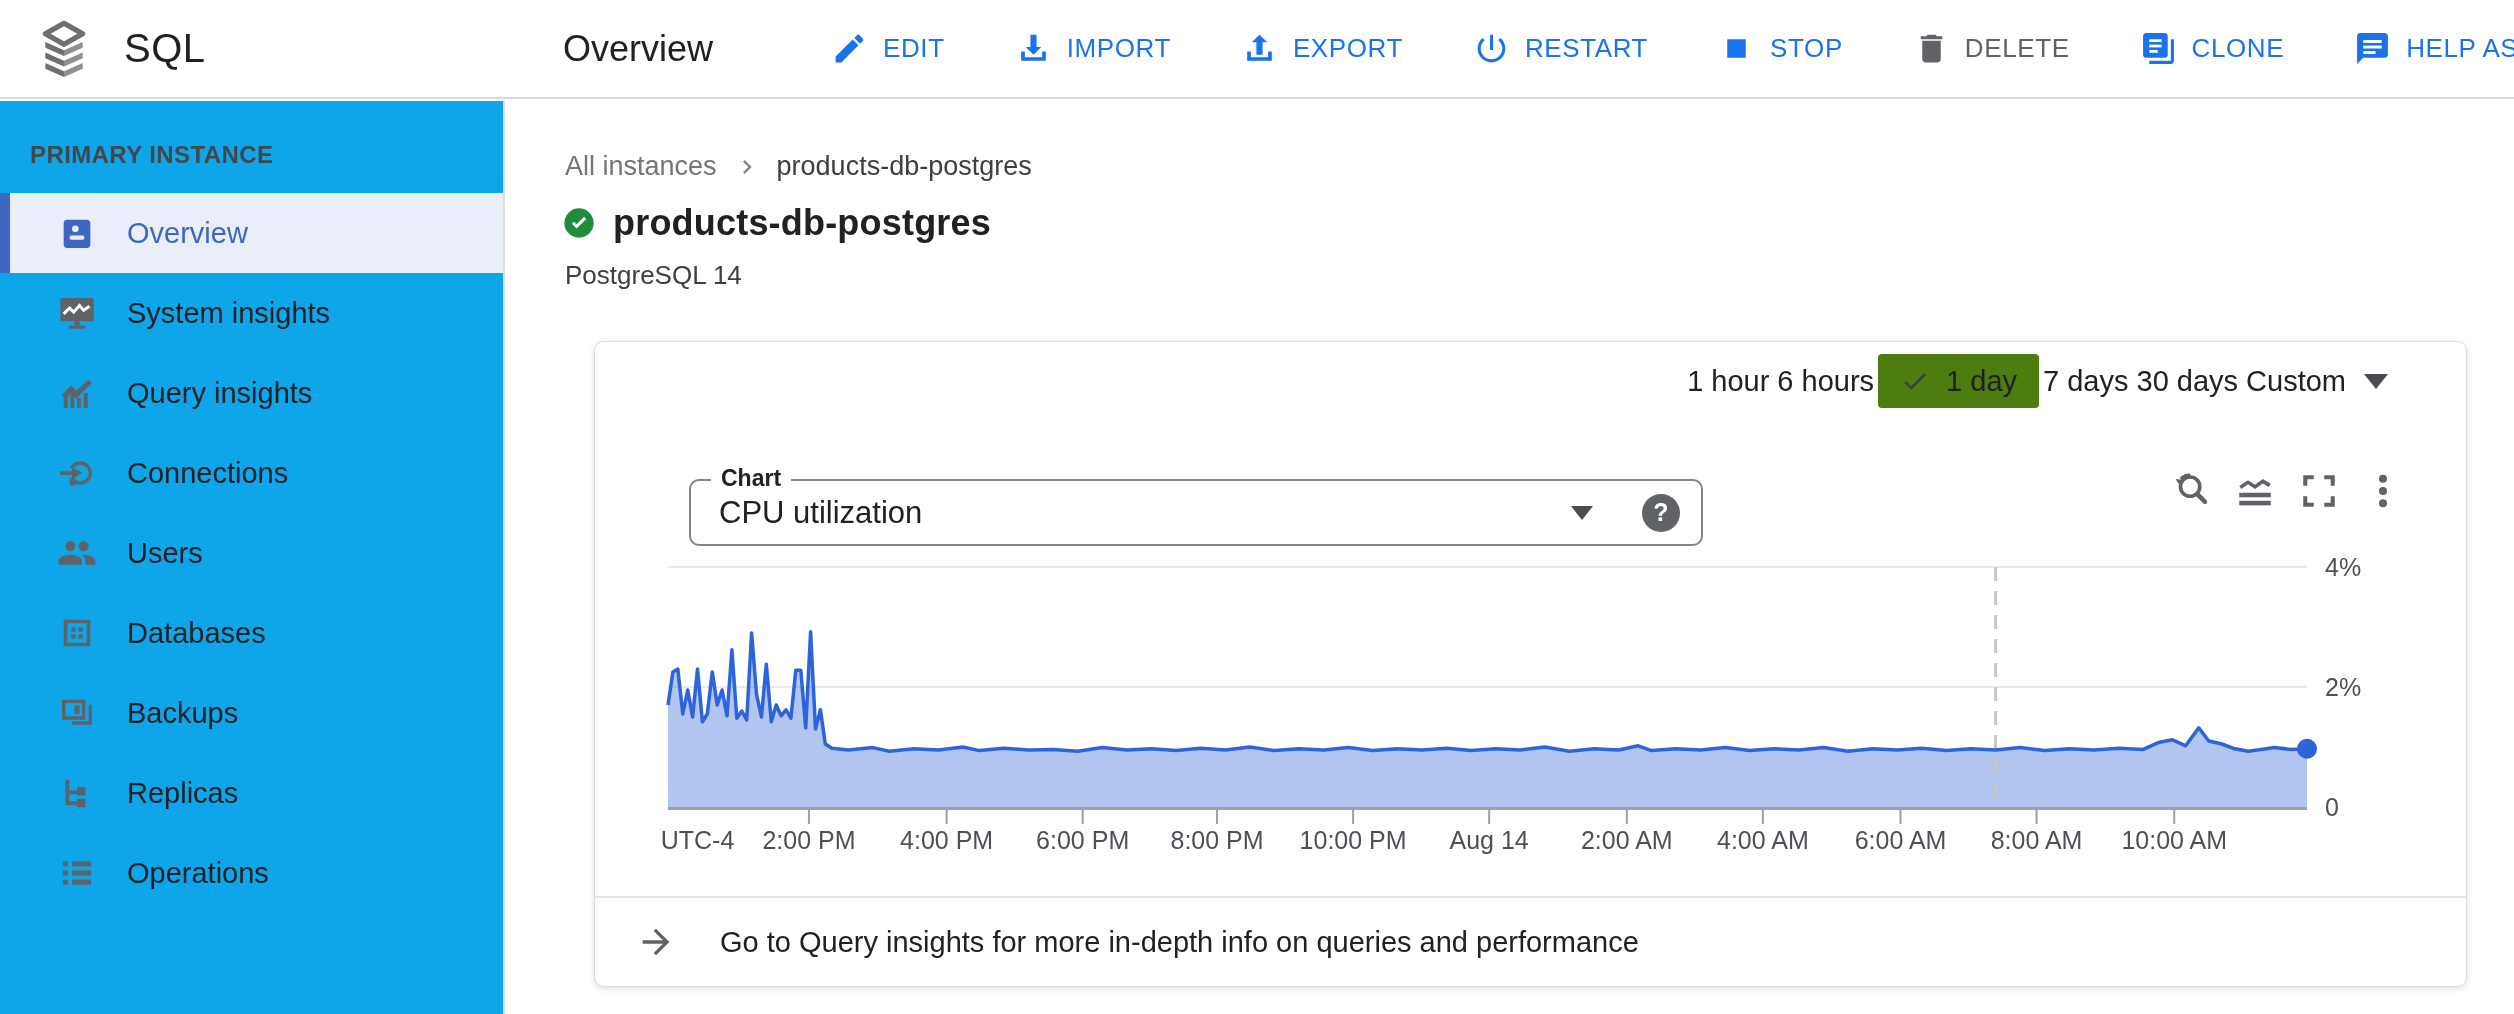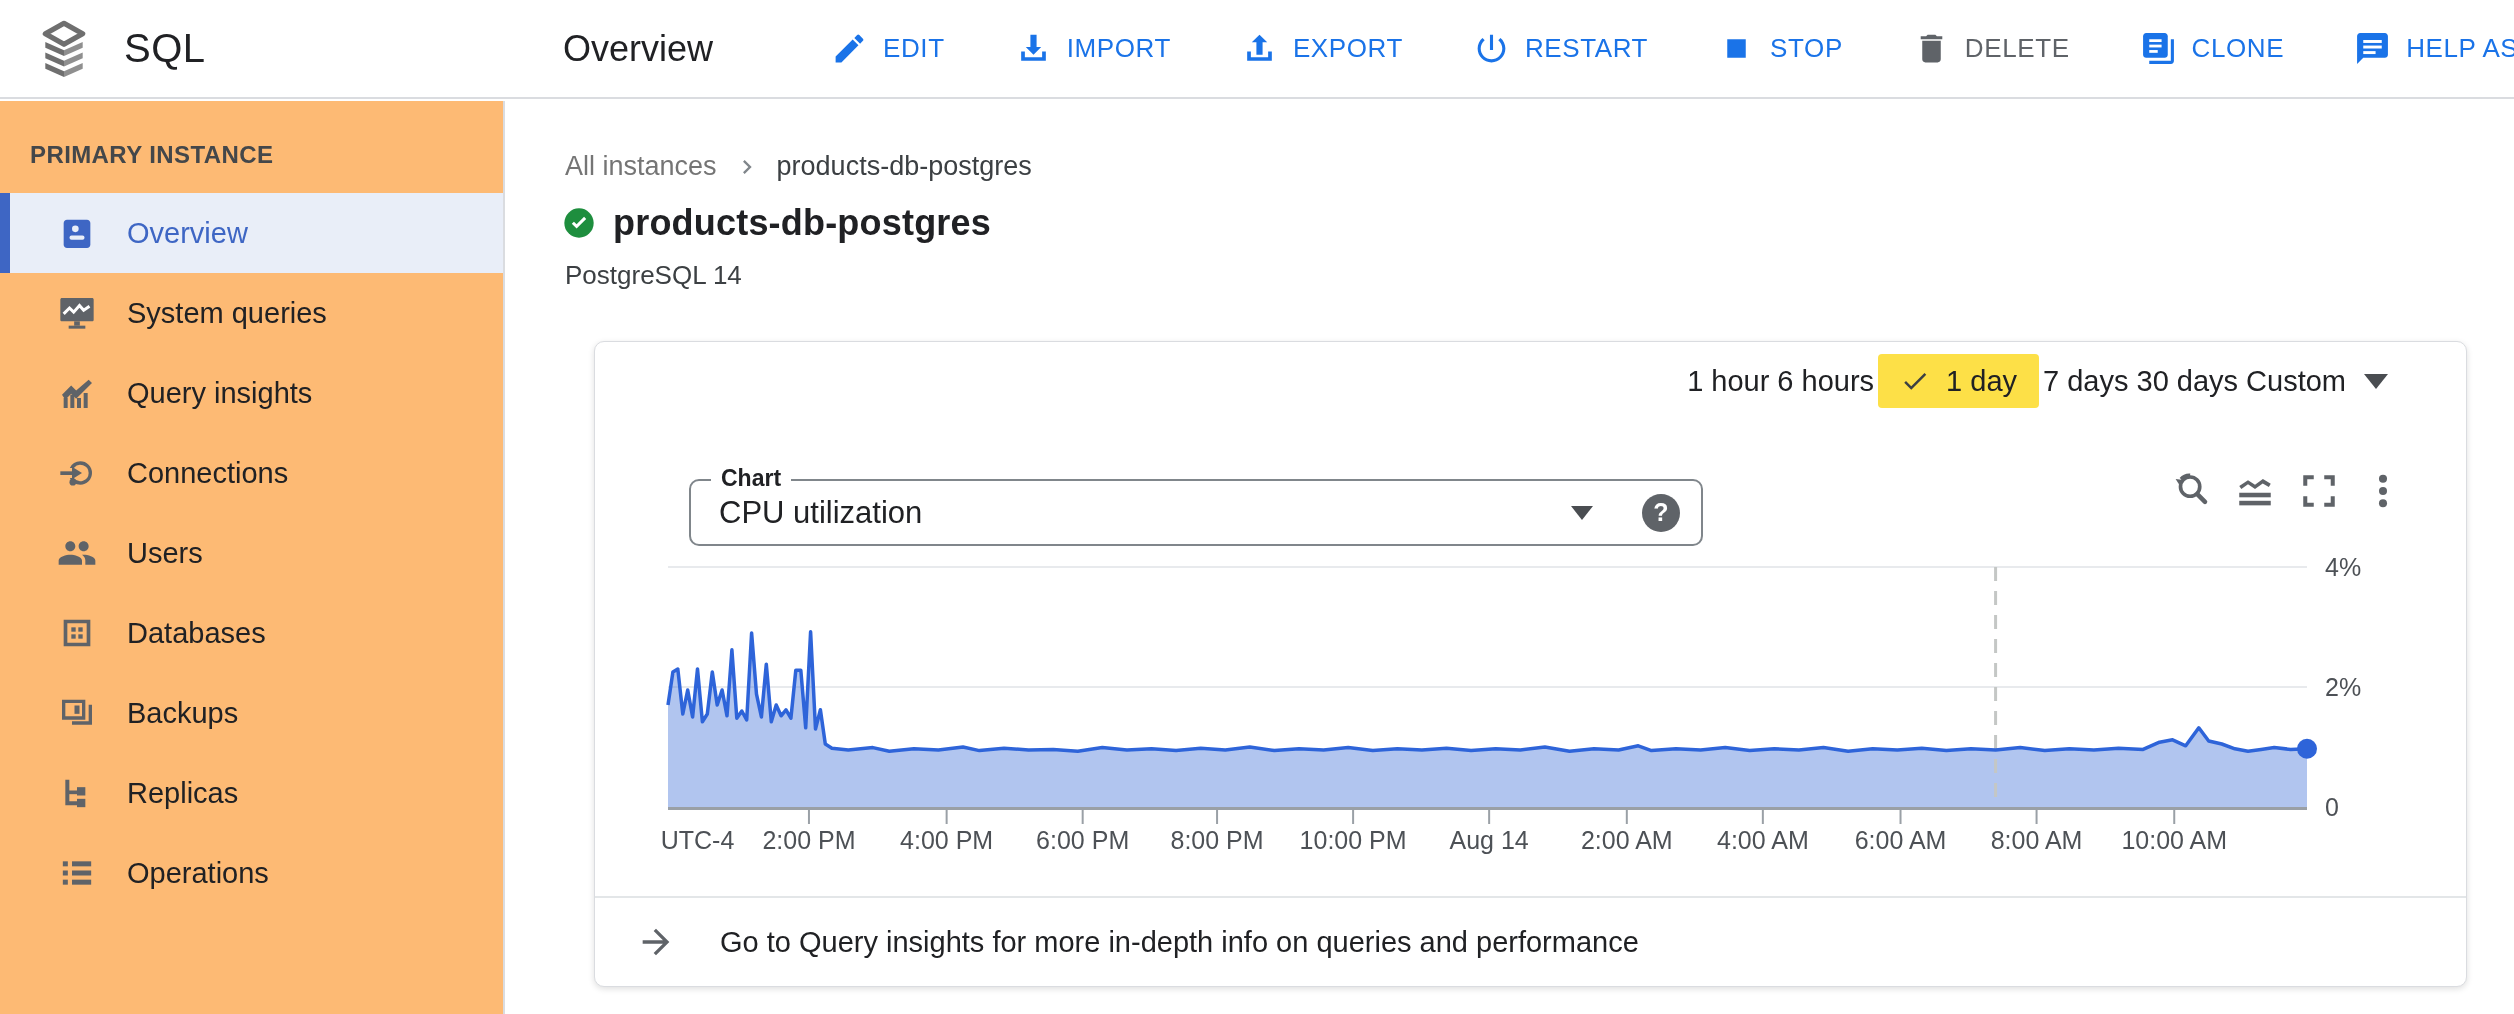--- a/index.html
+++ b/index.html
@@ -19,21 +19,21 @@
   .action { display:flex; align-items:center; gap:15px; background:none; border:none; padding:0;
             color:#1a73e8; font-family:inherit; font-size:26px; font-weight:400; letter-spacing:0.6px;
             cursor:pointer; white-space:nowrap; }
   .action .ic { display:flex; }
   .action .ic svg { width:37px; height:37px; fill:#1a73e8; }
   .action.muted { color:#5f6368; }
   .action.muted .ic svg { fill:#5f6368; }
   .action.help { margin-left:auto; }
 
   
-  .sidebar { position:absolute; top:101px; left:0; bottom:0; width:505px; background:#fdba74;
+  .sidebar { position:absolute; top:101px; left:0; bottom:0; width:505px; background:#0ea5e9;
              border-right:2px solid #dadce0; }
   .section-label { margin:40px 0 24px 30px; font-size:24px; font-weight:700; letter-spacing:0.4px; color:#44474a; }
   .nav-item { position:relative; height:80px; display:flex; align-items:center; padding-left:56px; gap:29px;
               font-size:29px; color:#202124; cursor:pointer; }
   .nav-item .nic { width:42px; height:42px; display:flex; align-items:center; justify-content:center; }
   .nav-item .nic svg { width:40px; height:40px; fill:#5f6368; }
   .nav-item.sel { background:#e9eef8; color:#3e66c4; }
   .nav-item.sel .nic svg { fill:#3e66c4; }
   .nav-item.sel::before { content:""; position:absolute; left:0; top:0; bottom:0; width:10px; background:#3e66c4; }
 
@@ -47,21 +47,21 @@
   .status-ic svg { width:32px; height:32px; display:block; }
   .instance-title { font-size:36px; font-weight:700; margin:0; color:#202124; letter-spacing:0.2px; }
   .subtitle { margin:16px 0 0 58px; font-size:26px; color:#3c4043; }
 
   
   .card { position:relative; margin:50px 0 0 87px; width:1873px; height:646px; background:#fff;
           border:1px solid #dadce0; border-radius:10px; box-shadow:0 2px 6px rgba(0,0,0,0.13); }
 
   .chips { position:absolute; top:12px; right:74px; display:flex; align-items:center; }
   .chip { height:54px; display:flex; align-items:center; font-size:29px; color:#202124; cursor:pointer; padding:0 4px; white-space:nowrap; }
-  .chip.sel { background:#fde047; border-radius:4px; padding:0 22px; gap:16px; }
+  .chip.sel { background:#4d7c0f; border-radius:4px; padding:0 22px; gap:16px; }
   .chip.sel .check svg { width:30px; height:30px; fill:#3c4043; display:block; }
   .chip.custom { gap:18px; }
   .tri-down { width:0; height:0; border-left:12px solid transparent; border-right:12px solid transparent;
               border-top:15px solid #4a4d51; }
 
   .select { position:absolute; top:137px; left:94px; width:1014px; height:67px; border:2px solid #80868b;
             border-radius:10px; display:flex; align-items:center; padding-left:28px; cursor:pointer; background:#fff; }
   .select-label { position:absolute; top:-16px; left:20px; background:#fff; padding:0 10px; font-size:23px;
                   font-weight:700; color:#202124;text-align:right; }
   .select-value { font-size:31px; color:#202124; }
@@ -202,21 +202,21 @@
       </div>
       <div class="nav-item">
         <span class="nic">
             <svg viewBox="0 0 24 24">
               <path d="M21 3H3c-.6 0-1 .4-1 1v12c0 .6.4 1 1 1h18c.6 0 1-.4 1-1V4c0-.6-.4-1-1-1z"></path>
               <path d="M4 12.5l3.5-3.5 2.5 2.5 3.5-4 2.5 2.8 3.5-2.3" fill="none" stroke="#fff" stroke-width="1.8"></path>
               <rect x="10.3" y="17" width="3.4" height="2.6"></rect>
               <rect x="7" y="19.6" width="10" height="1.8"></rect>
             </svg>
           </span>
-        <span>System queries</span>
+        <span>System insights</span>
       </div>
       <div class="nav-item">
         <span class="nic">
             <svg viewBox="0 0 24 24">
               <path d="M3 13l5.5-5.5 3 3L19 4l2 2-9.5 9.5-3-3L5 16z"></path>
               <rect x="4" y="15" width="2.4" height="6"></rect>
               <rect x="8" y="13" width="2.4" height="8"></rect>
               <rect x="12" y="15" width="2.4" height="6"></rect>
               <rect x="16" y="12" width="2.4" height="9"></rect>
             </svg>

